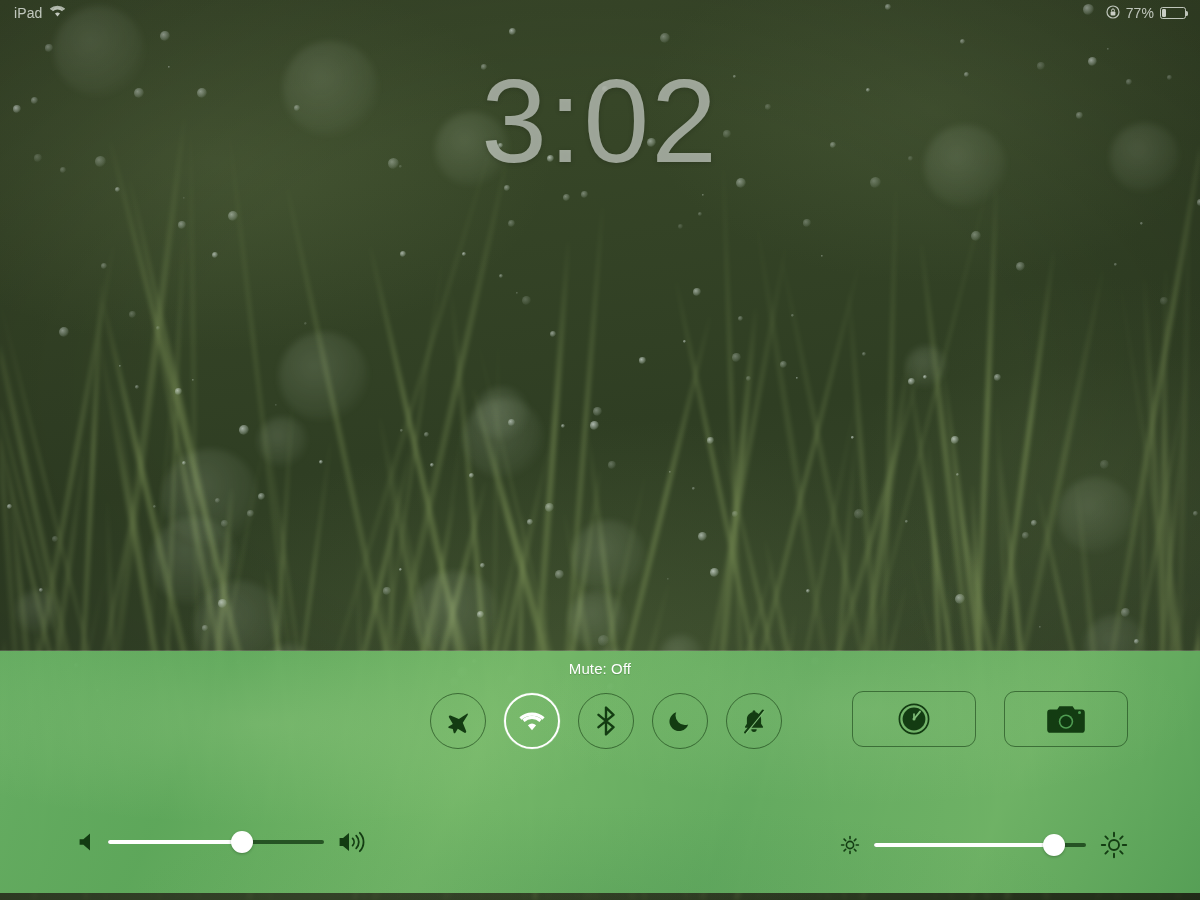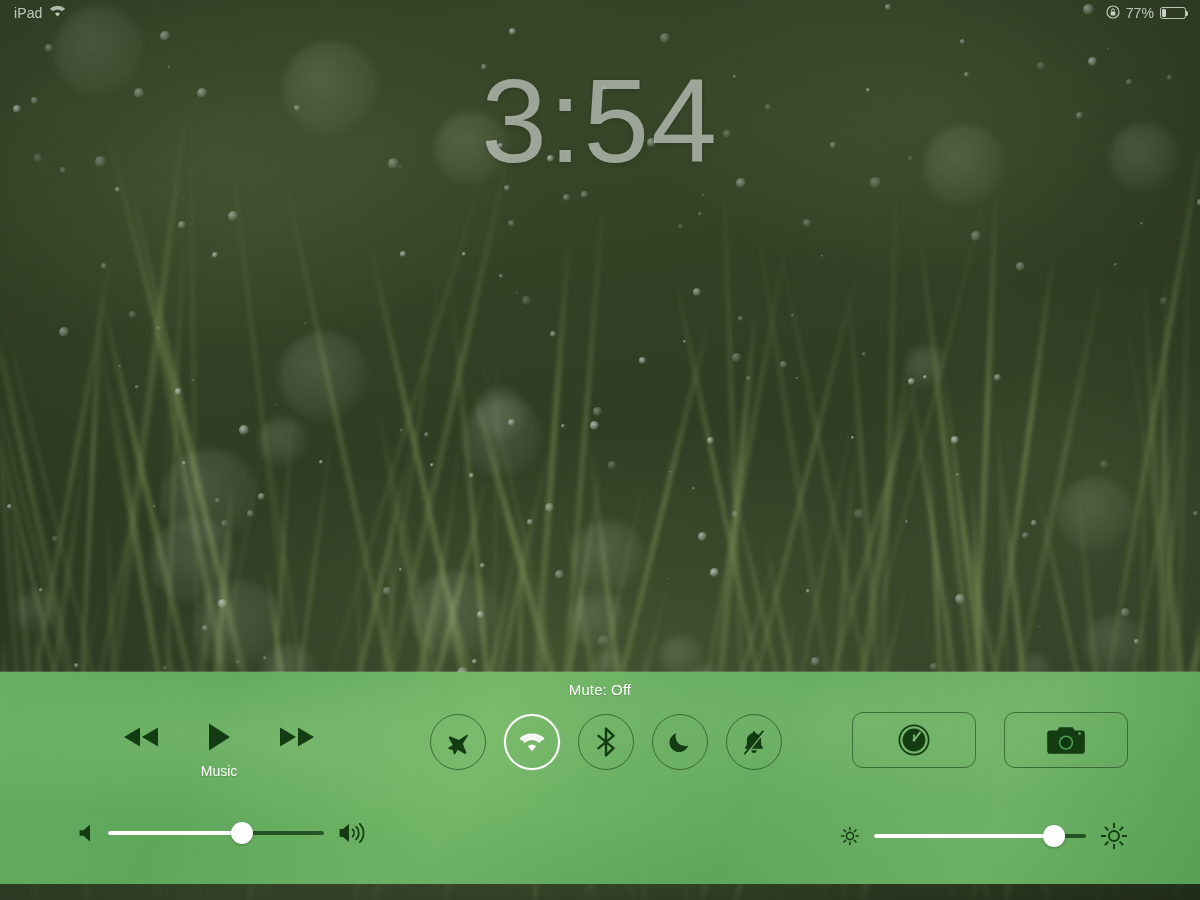--- a/index.html
+++ b/index.html
@@ -77,21 +77,21 @@
     font-size:118px; font-weight:200; line-height:1.0;
     letter-spacing:2px; text-shadow:0 1px 5px rgba(0,0,0,.18);
   }
   #clock-date {
     font-size:25px; font-weight:300; margin-top:14px;
     letter-spacing:.2px; color:rgba(226,230,226,.66);
   }
 
   
   #control-center {
-    position:absolute; left:0; right:0; bottom:16px; height:212px; z-index:30;
+    position:absolute; left:0; right:0; bottom:7px; height:242px; z-index:30;
     background:
       linear-gradient(115deg, rgba(104,176,100,.97) 0%, rgba(95,170,92,.97) 18%,
         rgba(118,186,106,.97) 40%, rgba(101,173,97,.97) 62%,
         rgba(112,181,103,.97) 82%, rgba(88,163,88,.97) 100%);
     box-shadow:0 -1px 0 rgba(255,255,255,.16);
     overflow:hidden;
   }
   #cc-sheen {
     position:absolute; inset:0; pointer-events:none;
     background:
@@ -866,52 +866,30 @@
       </svg>
     </span>
     <span class="sb-label">77%</span>
     <span class="battery-shell">
       <span class="battery-fill" id="battery-fill" style="width: 17%;"></span>
     </span>
   </div>
 </div>
 
 <div id="clock-area">
-  <div id="clock-time">3:54</div>
+  <div id="clock-time">3:02</div>
 </div>
 
 <div id="control-center">
   <div id="cc-sheen"></div>
 
   <div id="mute-status">Mute: Off</div>
 
   <div id="cc-row-top">
 
-    <div id="music-group">
-      <div id="music-buttons">
-        <button class="media-btn" title="Previous">
-          <svg width="38" height="22" viewBox="0 0 38 22">
-            <path class="ico-dark" d="M18 1.5 L18 20.5 L2 11 Z"></path>
-            <path class="ico-dark" d="M36 1.5 L36 20.5 L20 11 Z"></path>
-          </svg>
-        </button>
-        <button class="media-btn" title="Play">
-          <svg width="26" height="30" viewBox="0 0 26 30">
-            <path class="ico-dark" d="M3 1.5 L3 28.5 L24 15 Z"></path>
-          </svg>
-        </button>
-        <button class="media-btn" title="Next">
-          <svg width="38" height="22" viewBox="0 0 38 22">
-            <path class="ico-dark" d="M2 1.5 L2 20.5 L18 11 Z"></path>
-            <path class="ico-dark" d="M20 1.5 L20 20.5 L36 11 Z"></path>
-          </svg>
-        </button>
-      </div>
-      <div id="music-label">Music</div>
-    </div>
 
     <div id="toggles">
 
       <div class="toggle" title="Airplane Mode">
         <svg width="26" height="26" viewBox="0 0 26 26">
           <path class="ico-dark" d="M24.4 14.3 L15.1 12.1 L11.6 3.9 a1.25 1.25 0 0 0-2.35 0 L7.3 11.4 L2.6 10.3 a.85.85 0 0 0-1 1.1 l2.1 3.5 l-2.1 3.5 a.85.85 0 0 0 1 1.1 l4.7-1.1 l1.95 7.5 a1.25 1.25 0 0 0 2.35 0 l3.5-8.2 l9.3-2.2 a.95.95 0 0 0 0-1.6 z" transform="rotate(-45 13 13)"></path>
         </svg>
       </div>
 
       <div class="toggle on" title="Wi-Fi">

